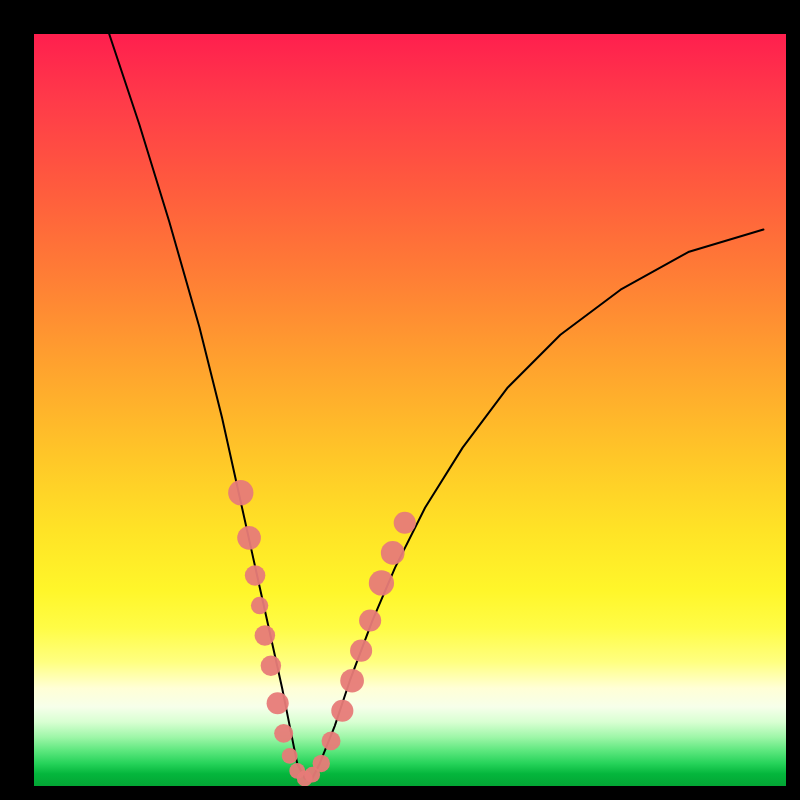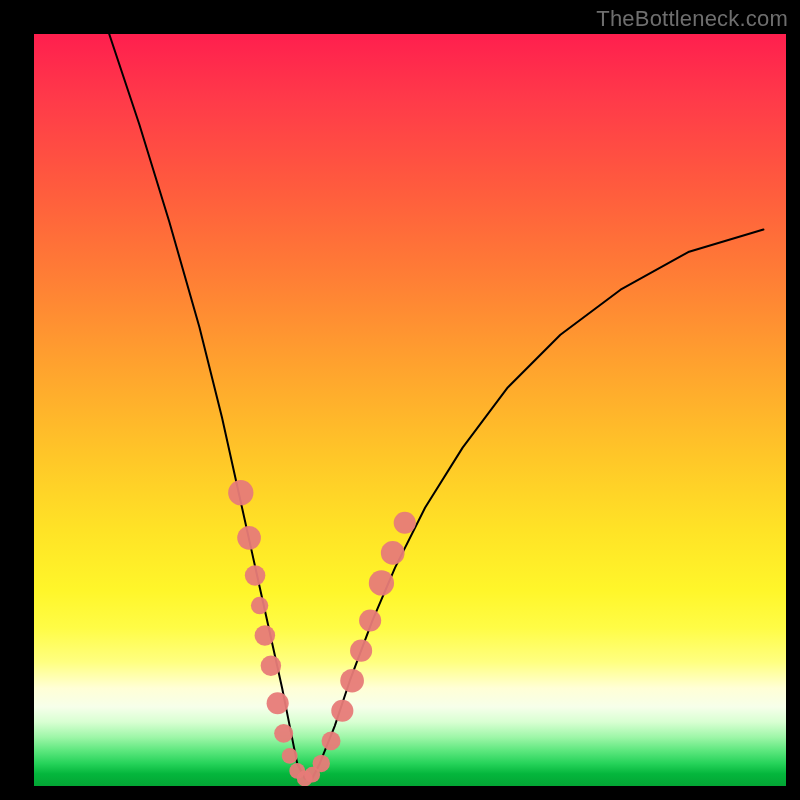--- a/index.html
+++ b/index.html
@@ -91,14 +91,13 @@
           <circle cx="308.32" cy="676.80" r="11.05" fill="#e77b78" fill-opacity="0.95"></circle>
           <circle cx="318.10" cy="646.72" r="11.84" fill="#e77b78" fill-opacity="0.95"></circle>
           <circle cx="327.12" cy="616.64" r="11.05" fill="#e77b78" fill-opacity="0.95"></circle>
           <circle cx="336.14" cy="586.56" r="11.05" fill="#e77b78" fill-opacity="0.95"></circle>
           <circle cx="347.42" cy="548.96" r="12.63" fill="#e77b78" fill-opacity="0.95"></circle>
           <circle cx="358.70" cy="518.88" r="11.84" fill="#e77b78" fill-opacity="0.95"></circle>
           <circle cx="370.74" cy="488.80" r="11.05" fill="#e77b78" fill-opacity="0.95"></circle>
         </g>
     </svg>
   </div>
-  <div class="watermark">TheBottleneck.com</div>
 </div>
 
 </body></html>

